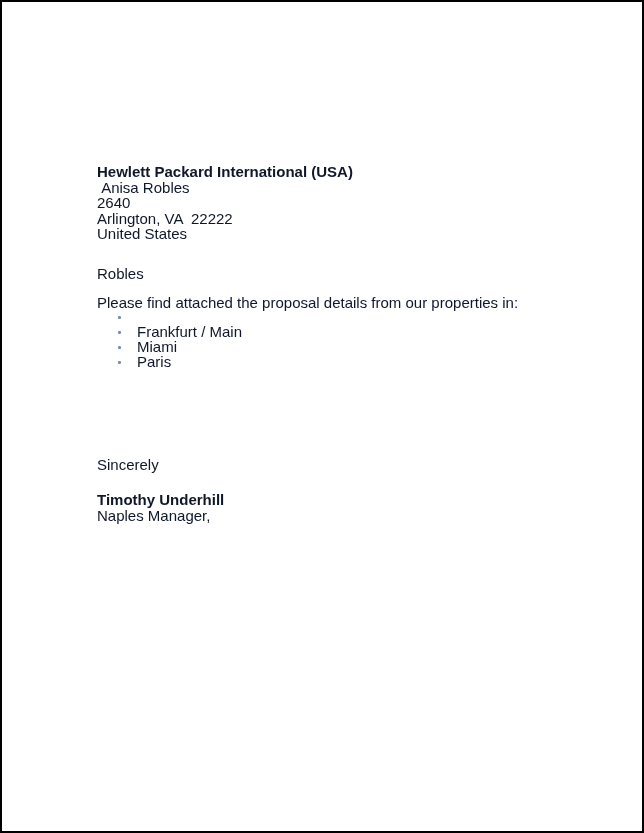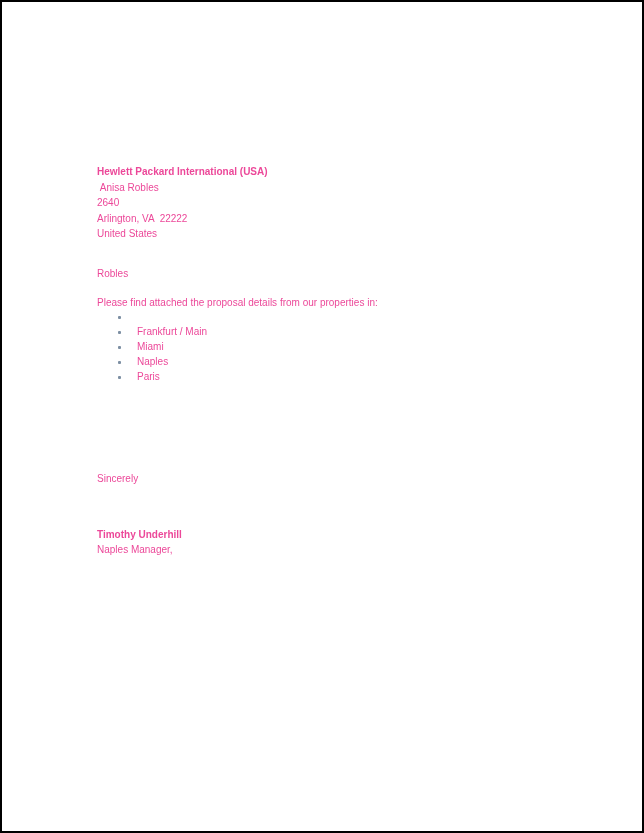--- a/index.html
+++ b/index.html
@@ -8,23 +8,23 @@
     background: #ffffff;
   }
   .page {
     position: relative;
     width: 644px;
     height: 833px;
     box-sizing: border-box;
     background: #ffffff;
     border: 2px solid #000000;
     font-family: "Liberation Sans", "DejaVu Sans", sans-serif;
-    font-size: 10px;
+    font-size: 15px;
     line-height: 15.5px;
-    color: #ec4899;
+    color: #0f172a;
     overflow: hidden;
   }
   .content {
     position: absolute;
     left: 95px;
     top: 162px;
     right: 40px;
   }
   .line {
     white-space: pre-wrap;
@@ -53,21 +53,21 @@
     border-radius: 1px;
     background: #7d8fa3;
   }
   .bullet-label {
     white-space: pre-wrap;
   }
   .closing {
     margin-top: 87px;
   }
   .signature {
-    margin-top: 40px;
+    margin-top: 20px;
   }
 </style>
 </head>
 <body>
 
 <div class="page">
   <div class="content">
 
     <div class="recipient">
       <div class="line bold">Hewlett Packard International (USA)</div>
@@ -89,24 +89,20 @@
       <div class="bullet-row">
         <span class="bullet-dot"></span>
         <span class="bullet-label">Frankfurt / Main</span>
       </div>
       <div class="bullet-row">
         <span class="bullet-dot"></span>
         <span class="bullet-label">Miami</span>
       </div>
       <div class="bullet-row">
         <span class="bullet-dot"></span>
-        <span class="bullet-label">Naples</span>
-      </div>
-      <div class="bullet-row">
-        <span class="bullet-dot"></span>
         <span class="bullet-label">Paris</span>
       </div>
     </div>
 
 
     <div class="line closing">Sincerely</div>
 
     <div class="signature">
       <div class="line bold">Timothy Underhill</div>
       <div class="line">Naples Manager,</div>

